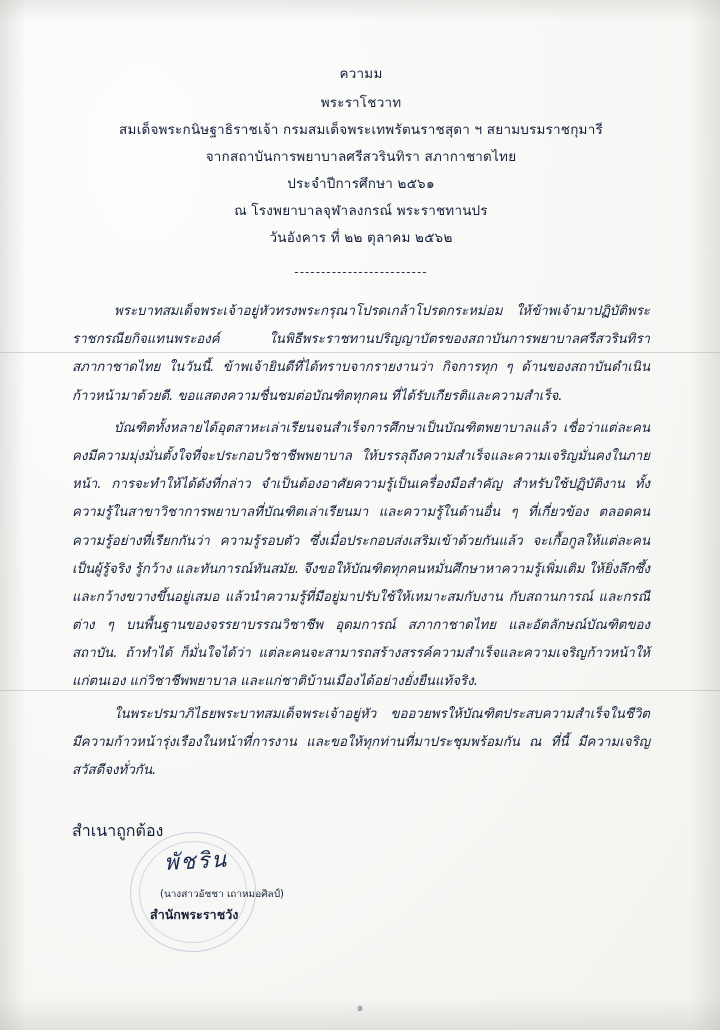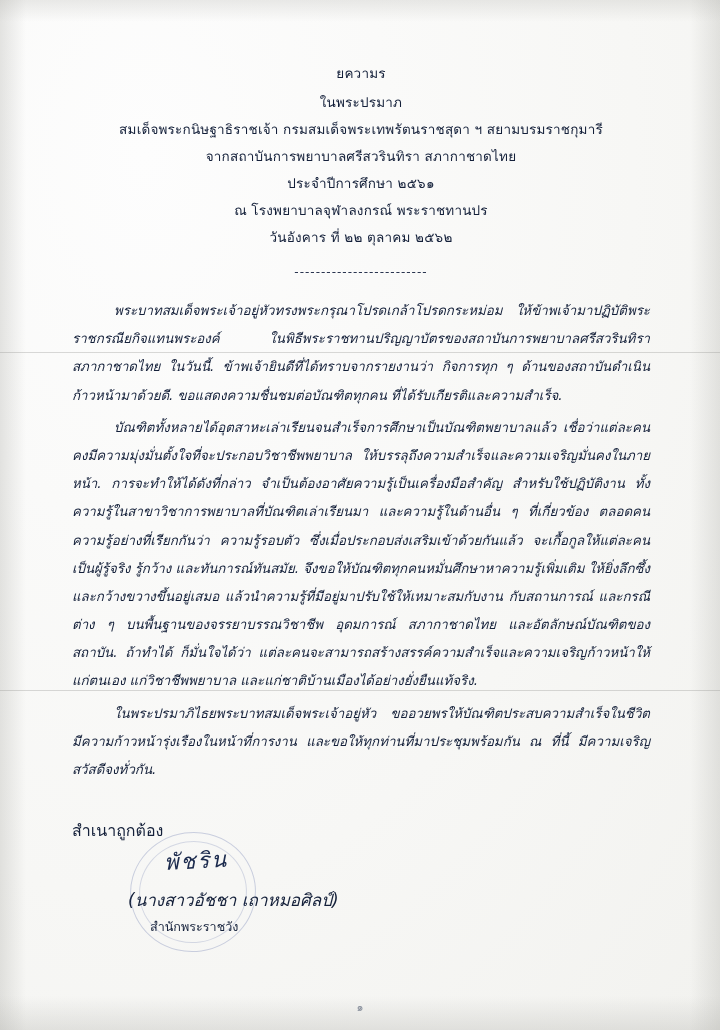--- a/index.html
+++ b/index.html
@@ -113,29 +113,29 @@
     font-family: "DejaVu Serif", serif;
     font-style: italic;
     font-size: 22px;
     letter-spacing: 2px;
     color: #1b2a4d;
     transform: rotate(-3deg);
     transform-origin: left center;
     display: inline-block;
   }
   .sig-name {
-    margin-left: 56px;
+    margin-left: 88px;
     margin-top: 6px;
-    font-size: 17px;
-    font-style: italic;
+    font-size: 10px;
   }
   .sig-office {
     margin-left: 78px;
     margin-top: 4px;
     font-size: 12.6px;
+    font-weight: bold;
   }
   .sig-date {
     margin-left: 74px;
     margin-top: 4px;
     font-size: 12.6px;
   }
   .seal {
     position: absolute;
     left: 58px;
     top: 14px;
@@ -171,22 +171,22 @@
   <div class="scan-shade-left"></div>
   <div class="scan-shade-right"></div>
   <div class="scan-shade-top"></div>
   <div class="scan-shade-bottom"></div>
   <div class="fold-line" style="top:352px"></div>
   <div class="fold-line" style="top:690px"></div>
 
   <div class="content">
 
     <div class="header-block">
-      <div class="line-copy">ยความร</div>
-      <div>ในพระปรมาภ</div>
+      <div class="line-copy">ความม</div>
+      <div>พระราโชวาท</div>
       <div>สมเด็จพระกนิษฐาธิราชเจ้า กรมสมเด็จพระเทพรัตนราชสุดา ฯ สยามบรมราชกุมารี</div>
       <div>จากสถาบันการพยาบาลศรีสวรินทิรา สภากาชาดไทย</div>
       <div>ประจำปีการศึกษา ๒๕๖๑</div>
       <div>ณ โรงพยาบาลจุฬาลงกรณ์ พระราชทานปร</div>
       <div>วันอังคาร ที่ ๒๒ ตุลาคม ๒๕๖๒</div>
     </div>
 
     <div class="rule">-------------------------</div>
 
     <div class="body-block">

